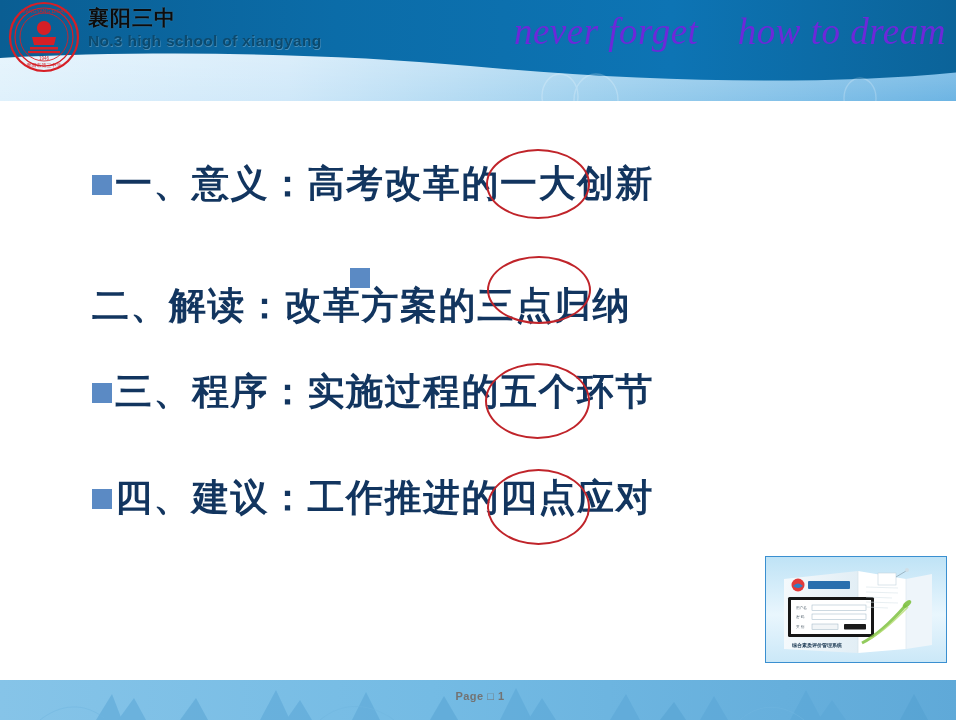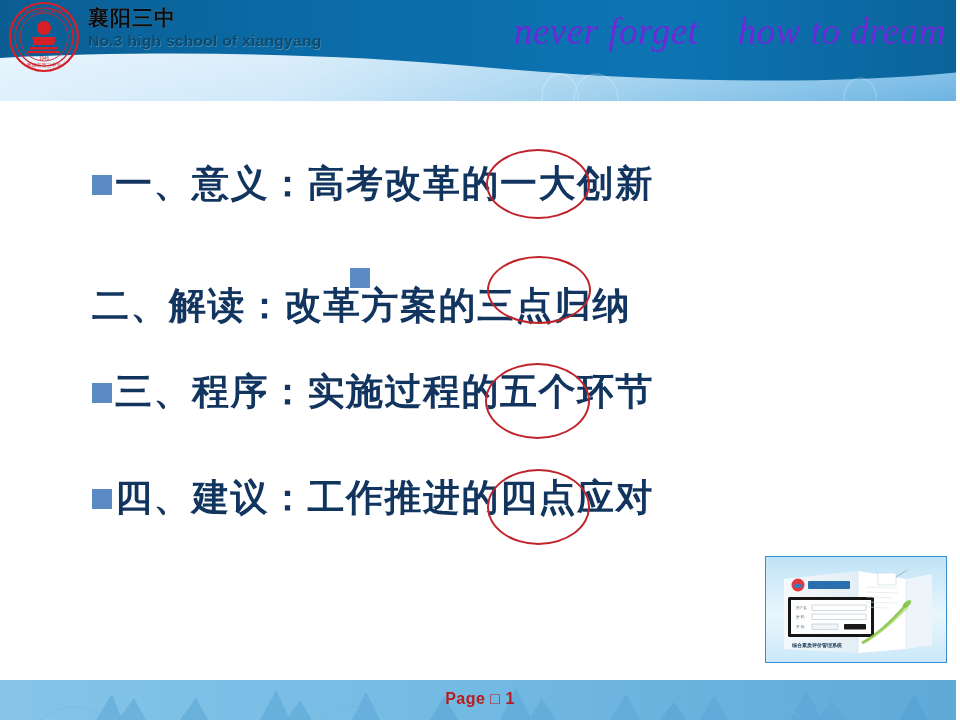--- a/index.html
+++ b/index.html
@@ -151,23 +151,23 @@
     left: 0; top: 0;
     width: 960px; height: 40px;
     display: block;
   }
   .page-label {
     position: absolute;
     left: 0;
     top: 10px;
     width: 960px;
     text-align: center;
-    font-size: 16px;
+    font-size: 11px;
     font-weight: 700;
-    color: #b91c1c;
+    color: #737373;
     letter-spacing: 0.5px;
   }
 </style>
 </head>
 <body>
 
 <div id="slide">
 
   <div class="header">
     <svg class="header-svg" viewBox="0 0 960 101" preserveAspectRatio="none">

